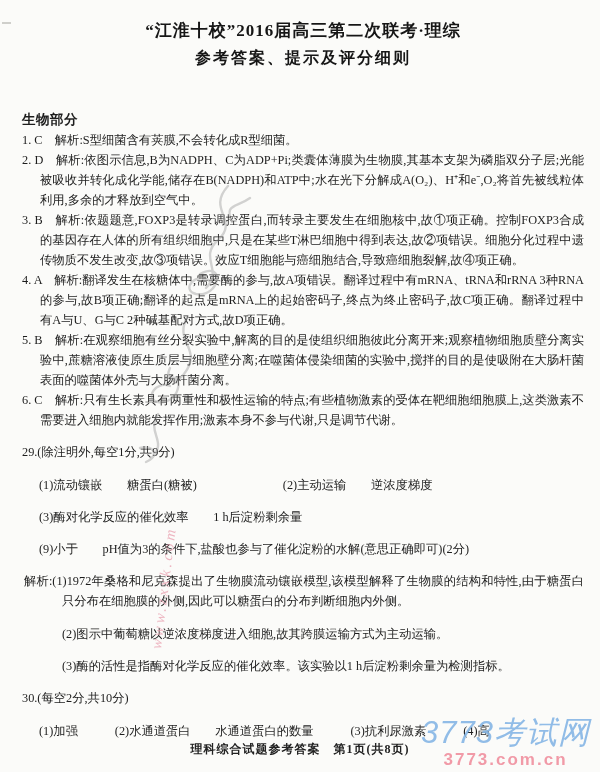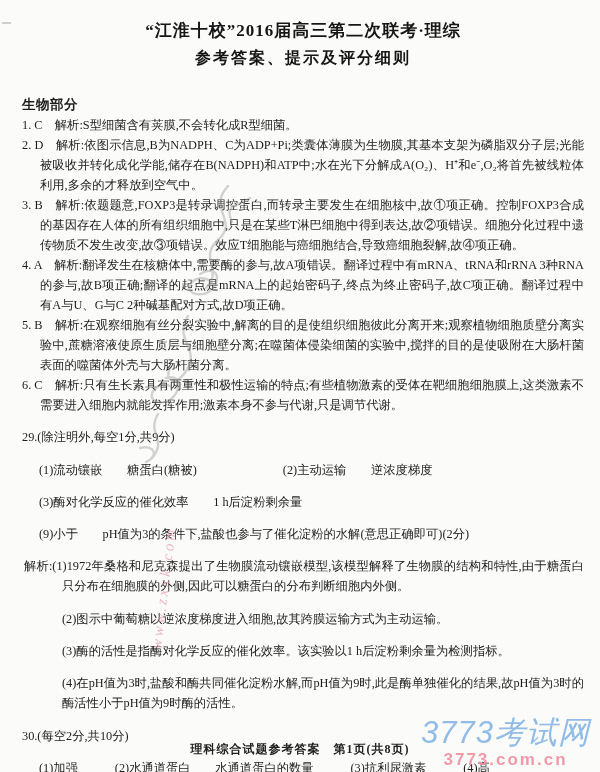--- a/index.html
+++ b/index.html
@@ -5,21 +5,21 @@
   html,body{margin:0;padding:0;}
   body{background:#e8e8e8;font-family:"Liberation Serif","DejaVu Serif",serif;}
   .page{
     position:relative;width:600px;height:772px;margin:0 auto;
     background:#fbfbf9;overflow:hidden;color:#1d1d1d;
   }
   .content{position:absolute;left:22px;right:16px;top:18px;}
   .title{ text-align:center;font-weight:bold;color:#161616;}
   .title-1{font-size:17px;line-height:25px;letter-spacing:1px;}
   .title-2{font-size:16px;line-height:24px;margin-top:3px;letter-spacing:2px;}
-  .section-heading{font-size:13.5px;font-weight:bold;margin-top:25px;line-height:20px;letter-spacing:.5px;}
+  .section-heading{font-size:13.5px;font-weight:bold;margin-top:40px;line-height:20px;letter-spacing:.5px;}
   .bodytext{font-size:12.3px;line-height:20px;text-align:justify;white-space:pre-wrap;}
   .q{padding-left:18px;text-indent:-18px;margin:0;font-family:Liberation Serif, serif;}
   .sub{margin-left:17px;}
   .jx-first{margin-left:2px;padding-left:38px;text-indent:-38px;}
   .jx-sub{margin-left:40px;}
   .footer{
     position:absolute;left:0;right:0;bottom:14px;text-align:center;
     font-size:12px;font-weight:bold;color:#222;letter-spacing:1px;
   }
   
@@ -62,21 +62,20 @@
     <p class="bodytext q">6. C　解析:只有生长素具有两重性和极性运输的特点;有些植物激素的受体在靶细胞细胞膜上,这类激素不需要进入细胞内就能发挥作用;激素本身不参与代谢,只是调节代谢。</p>
 
     <div>
       <p class="bodytext">29.(除注明外,每空1分,共9分)</p>
       <p class="bodytext sub">(1)流动镶嵌　　糖蛋白(糖被)　　　　　　　(2)主动运输　　逆浓度梯度</p>
       <p class="bodytext sub">(3)酶对化学反应的催化效率　　1 h后淀粉剩余量</p>
       <p class="bodytext sub">(9)小于　　pH值为3的条件下,盐酸也参与了催化淀粉的水解(意思正确即可)(2分)</p>
       <p class="bodytext jx-first">解析:(1)1972年桑格和尼克森提出了生物膜流动镶嵌模型,该模型解释了生物膜的结构和特性,由于糖蛋白只分布在细胞膜的外侧,因此可以糖蛋白的分布判断细胞内外侧。</p>
       <p class="bodytext jx-sub">(2)图示中葡萄糖以逆浓度梯度进入细胞,故其跨膜运输方式为主动运输。</p>
       <p class="bodytext jx-sub">(3)酶的活性是指酶对化学反应的催化效率。该实验以1 h后淀粉剩余量为检测指标。</p>
-      <p class="bodytext jx-sub">(4)在pH值为3时,盐酸和酶共同催化淀粉水解,而pH值为9时,此是酶单独催化的结果,故pH值为3时的酶活性小于pH值为9时酶的活性。</p>
     </div>
 
     <div>
       <p class="bodytext">30.(每空2分,共10分)</p>
       <p class="bodytext sub">(1)加强　　　(2)水通道蛋白　　水通道蛋白的数量　　　(3)抗利尿激素　　　(4)高</p>
 
     </div>
   </div>
 
   <svg class="wm-script" width="175" height="290" viewBox="0 0 175 290">

